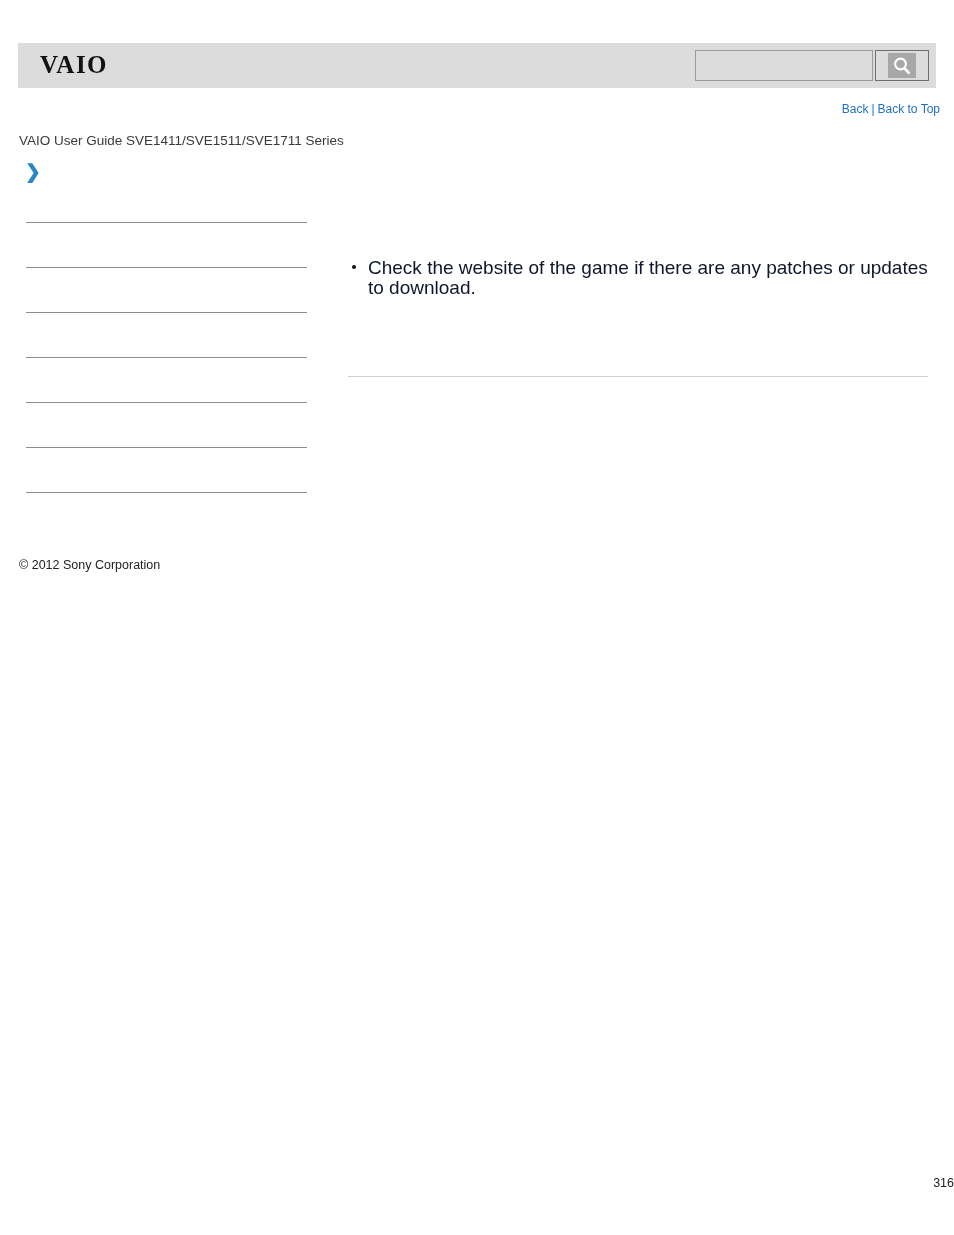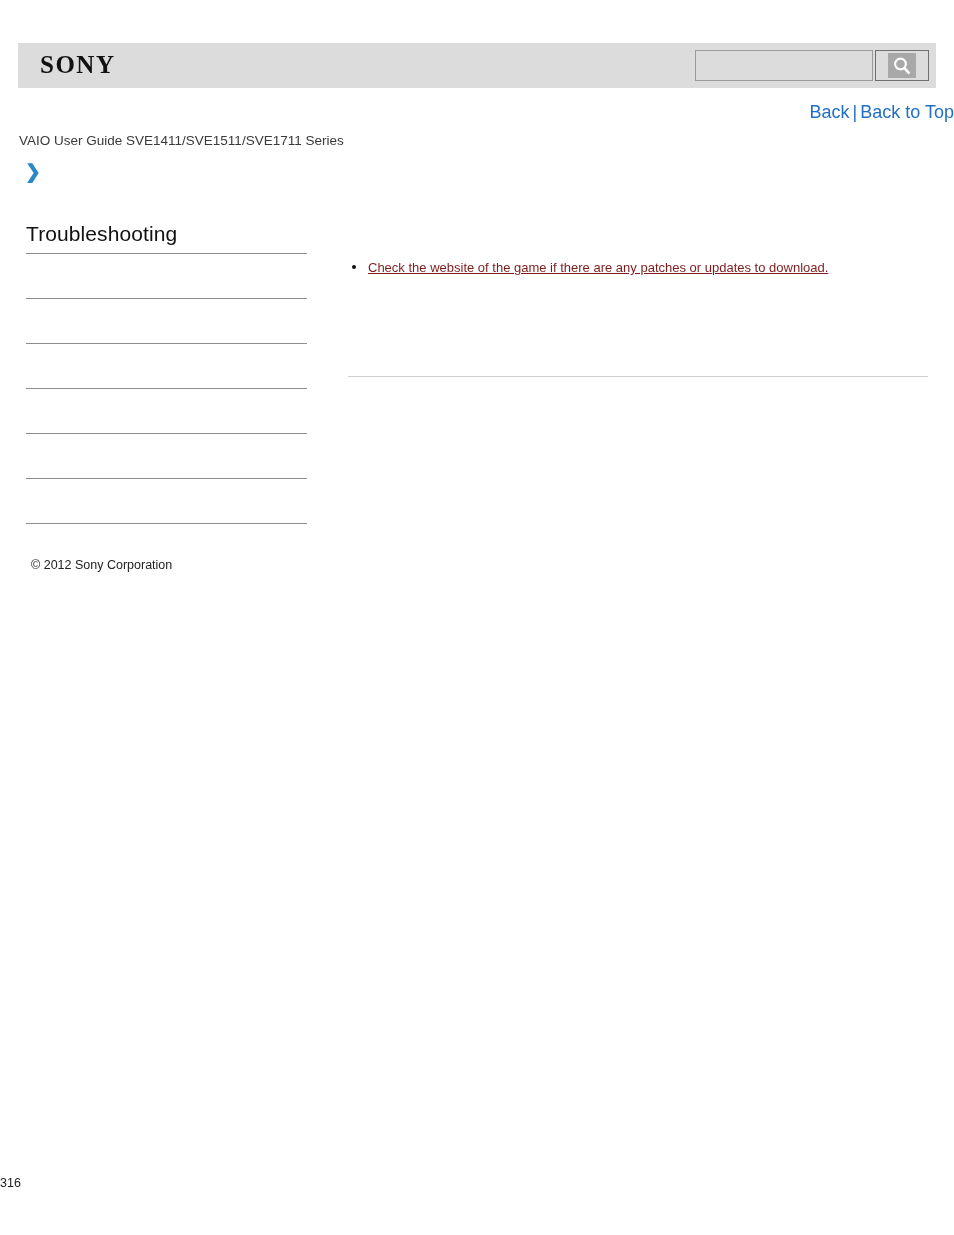--- a/index.html
+++ b/index.html
@@ -86,23 +86,23 @@
     position: absolute;
     left: 19px;
     top: 102px;
     font-size: 13.5px;
     color: #3a3a3a;
     white-space: nowrap;
     margin-top: 31px;
   }
   #header-links {
     position: absolute;
-    right: 0;
+    right: 14px;
     top: 102px;
-    font-size: 18px;
+    font-size: 12px;
     white-space: nowrap;
   }
   #header-links a {
     color: #1f6fc4;
     text-decoration: none;
   }
   #header-links .sep {
     color: #1f6fc4;
     margin: 0 3px;
   }
@@ -171,24 +171,23 @@
   }
   #content ul {
     list-style: none;
     margin: 0;
     padding: 0;
   }
   #content li {
     position: relative;
     padding-left: 20px;
     margin-bottom: 17px;
-    font-size: 13px;
+    font-size: 19px;
     line-height: 19.5px;
-    color: #7f1d1d;
-    text-decoration: underline;
+    color: #0f172a;
   }
   #content li:before {
     content: "";
     position: absolute;
     left: 4px;
     top: 7px;
     width: 4px;
     height: 4px;
     border-radius: 50%;
     background: #111;
@@ -202,37 +201,36 @@
     background: #cfcfcf;
   }
 
   
   #copyright {
     position: absolute;
     left: 19px;
     top: 558px;
     font-size: 12.5px;
     color: #222;
-    margin-left: 12px;
   }
   #page-number {
     position: absolute;
     left: 0;
     top: 1176px;
     width: 954px;
-    text-align: left;
+    text-align: right;
     font-size: 12.5px;
     color: #222;
   }
 </style>
 </head>
 <body>
 
 <div id="header-bar">
-  <div id="sony-logo">SONY</div>
+  <div id="sony-logo">VAIO</div>
 
   <div id="search-wrap">
     <input id="search-input" type="text" placeholder="" style="">
     <button id="search-button">
       <span class="glass-box">
         <svg width="20" height="20" viewBox="0 0 20 20" aria-hidden="true">
           <circle cx="8.5" cy="8" r="5.4" fill="none" stroke="#ffffff" stroke-width="2.1"></circle>
           <line x1="12.4" y1="12.2" x2="17.4" y2="17.6" stroke="#ffffff" stroke-width="2.6" stroke-linecap="butt"></line>
         </svg>
       </span>
@@ -245,21 +243,20 @@
 <div id="header-links">
   <a href="#">Back</a><span class="sep">|</span><a href="#">Back to Top</a>
 </div>
 
 <div id="breadcrumb">
   <span class="chev">❯</span>
   <span class="crumb-text"></span>
 </div>
 
 <div id="sidebar">
-  <h1 id="page-title">Troubleshooting</h1>
   <div class="side-rule"></div>
 
   <div class="side-item">
     <span class="side-label"></span>
   </div>
   <div class="side-rule"></div>
 
   <div class="side-item">
     <span class="side-label"></span>
   </div>

